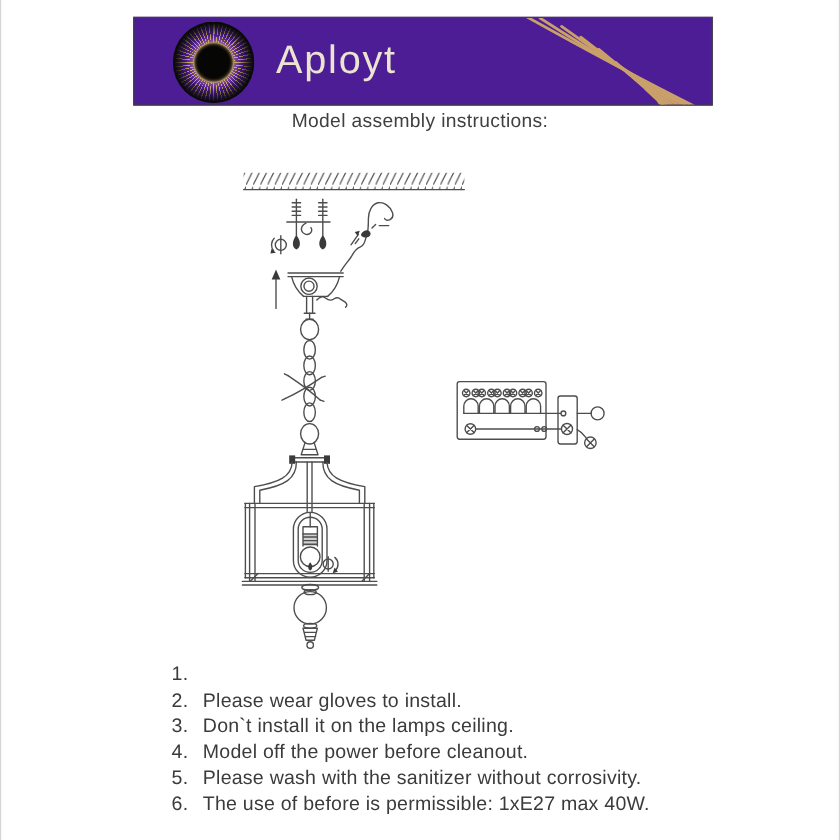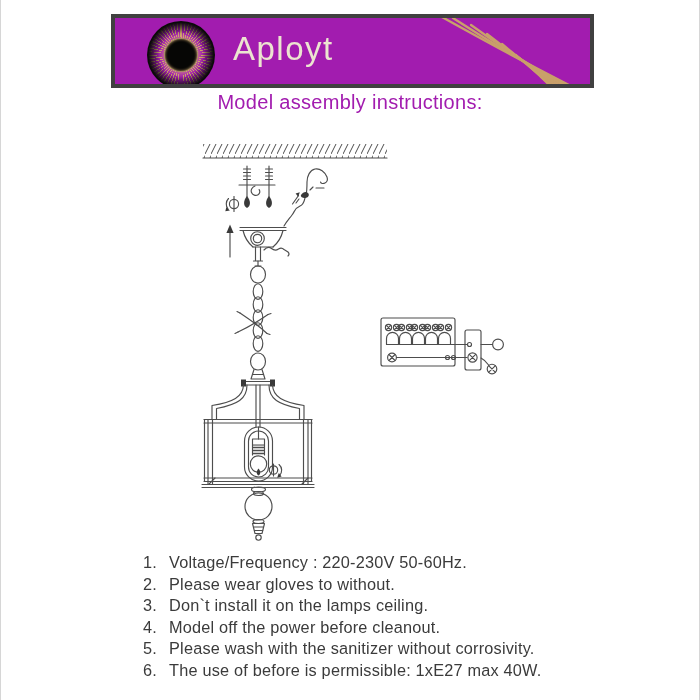--- a/index.html
+++ b/index.html
@@ -4,21 +4,21 @@
 <style>
   html,body{margin:0;padding:0;background:#ffffff;}
   .page{
     position:relative;width:700px;height:700px;margin:0 auto;background:#ffffff;
     border-left:1px solid #d6d6d6;border-right:1px solid #d6d6d6;box-sizing:border-box;
     font-family:"Liberation Sans",sans-serif;overflow:hidden;
   }
   
   .banner{
     position:absolute;left:110px;top:14px;width:483px;height:74px;
-    background:#a21caf;border:4px solid #404040;box-sizing:border-box;overflow:hidden;
+    background:#4c1d95;border:1px solid #404040;box-sizing:border-box;overflow:hidden;
   }
   .logo{
     position:absolute;left:32px;top:3px;width:68px;height:68px;border-radius:50%;
     background:
       radial-gradient(circle, rgba(10,10,9,0) 0 44%, #0a0a09 68%),
       repeating-conic-gradient(#c9a06a 0deg 1.8deg, rgba(201,160,106,0) 1.8deg 6.4deg);
   }
   .logo::after{
     content:"";position:absolute;inset:17px;border-radius:50%;background:#060605;
     border:1px solid rgba(232,196,136,0.7);
@@ -26,21 +26,21 @@
   }
   .brand{
     position:absolute;left:118px;top:50%;transform:translateY(-54%);
     color:#ece4d0;font-size:33px;letter-spacing:1.5px;font-weight:400;
   }
   .rays{position:absolute;left:0;top:0;width:483px;height:74px;}
   .rays path{fill:none;stroke:#c9a06a;stroke-width:2.3;stroke-linecap:round;}
   
   .title-block{
     position:absolute;left:0;right:0;top:93px;text-align:center;
-    color:#a21caf;font-size:20px;line-height:18.5px;letter-spacing:0.3px;
+    color:#404040;font-size:16px;line-height:18.5px;letter-spacing:0.3px;
   }
   
   .drawing{position:absolute;left:180px;top:135px;width:340px;height:410px;}
   .drawing *{vector-effect:none;}
   .ln{fill:none;stroke:#4d4d4d;stroke-width:1.15;stroke-linecap:round;stroke-linejoin:round;}
   .dk{fill:#3a3a3a;stroke:none;}
   
   .instructions{
     position:absolute;left:139px;top:552px;margin:0;padding:0;list-style:none;
     color:#3b3b3b;font-size:16.3px;line-height:21.6px;letter-spacing:0.2px;
@@ -237,25 +237,24 @@
       <circle class="ln" cx="497" cy="344.5" r="5.4"></circle>
       <path class="ln" d="M480,358 C484,360 486,363 487.5,365"></path>
       <circle class="ln" cx="491" cy="369" r="4.8"></circle>
       <path class="ln" d="M487.8,365.8 l6.4,6.4 M494.2,365.8 l-6.4,6.4"></path>
     </g>
   </svg>
 
   <ol class="instructions">
     <li class="ins-row">
       <span class="ins-num">1.</span>
-      <span class="ins-text">Voltage/Frequency : 220-230V 50-60Hz.</span>
     </li>
     <li class="ins-row">
       <span class="ins-num">2.</span>
-      <span class="ins-text">Please wear gloves to without.</span>
+      <span class="ins-text">Please wear gloves to install.</span>
     </li>
     <li class="ins-row">
       <span class="ins-num">3.</span>
       <span class="ins-text">Don`t install it on the lamps ceiling.</span>
     </li>
     <li class="ins-row">
       <span class="ins-num">4.</span>
       <span class="ins-text">Model off the power before cleanout.</span>
     </li>
     <li class="ins-row">

